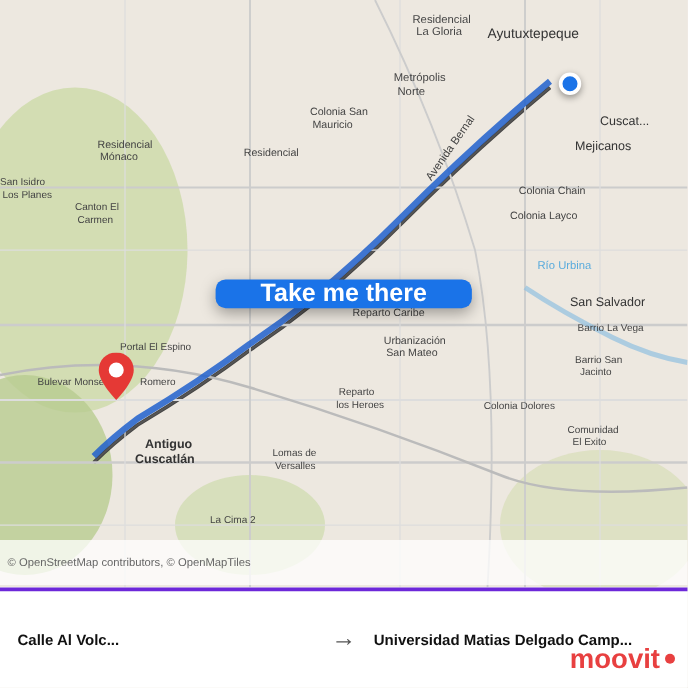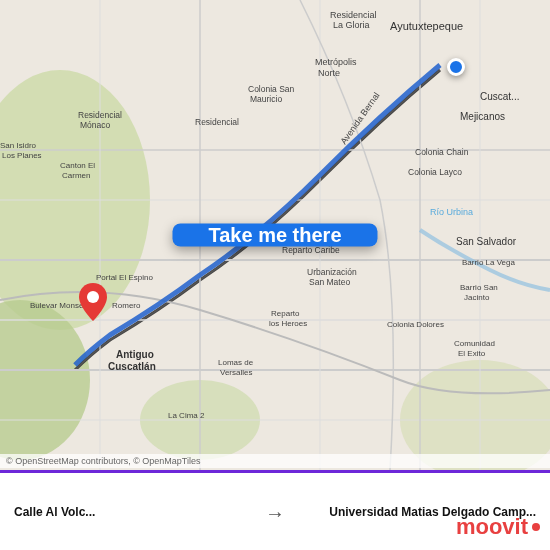--- a/index.html
+++ b/index.html
@@ -104,41 +104,40 @@
       color: #555;
       padding: 0 4px;
     }
 
     #route-to {
       flex: 1;
       padding: 8px 14px 8px 10px;
       font-size: 11px;
       color: #333;
       overflow: hidden;
-      text-align: right;
     }
 
     #route-to .label {
       font-weight: bold;
       font-size: 12px;
       color: #111;
       white-space: nowrap;
       overflow: hidden;
       text-overflow: ellipsis;
     }
 
     #osm-credit {
       position: absolute;
       bottom: 82px;
       left: 0;
       right: 0;
       background: rgba(255,255,255,0.75);
       font-size: 9px;
       color: #666;
-      padding: 2px 6px;
+      padding: 13px 6px;
       z-index: 6;
     }
 
     #moovit-logo {
       position: absolute;
       right: 10px;
       bottom: 10px;
       display: flex;
       align-items: center;
       gap: 4px;

